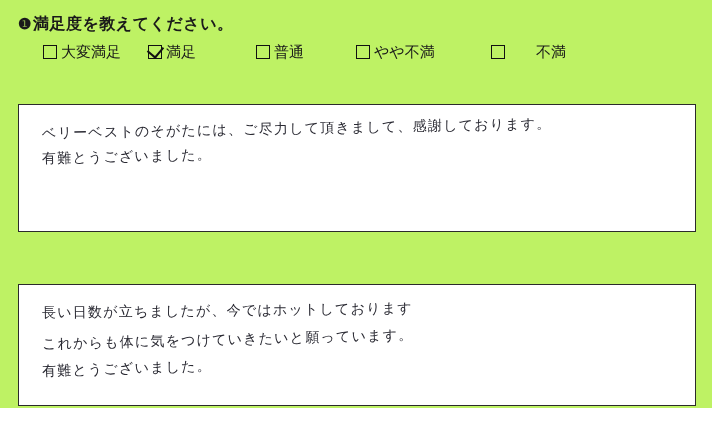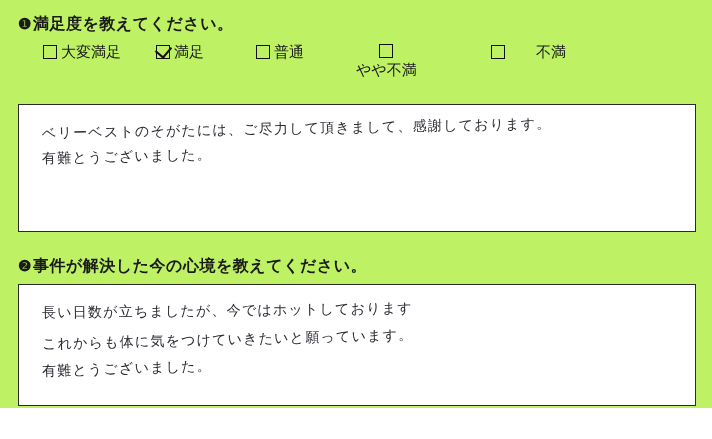--- a/index.html
+++ b/index.html
@@ -144,45 +144,42 @@
 
   <div class="q1-head">
     <span class="num-badge">❶</span><span>満足度を教えてください。</span>
   </div>
 
   <div class="choice-row">
     <div class="choice" style="left:16px;margin-left:11px;">
       <span class="cb"></span>
       <span class="choice-label">大変満足</span>
     </div>
-    <div class="choice" style="left:140px;">
+    <div class="choice" style="left:132px;">
       <span class="cb checked"></span>
       <span class="choice-label">満足</span>
     </div>
     <div class="choice" style="left:240px;align-items:flex-end;">
       <span class="cb"></span>
       <span class="choice-label">普通</span>
     </div>
-    <div class="choice" style="left:340px;flex-direction:column;">
+    <div class="choice" style="left:340px;">
       <span class="cb"></span>
       <span class="choice-label">やや不満</span>
     </div>
     <div class="choice" style="left:475px;gap:31px;">
       <span class="cb"></span>
       <span class="choice-label">不満</span>
     </div>
   </div>
 
 
   <div class="answer-box" id="box1"></div>
   <div class="hw s1" id="hw1-0">ベリーベストのそがたには、ご尽力して頂きまして、感謝しております。</div>
   <div class="hw s2" id="hw1-1">有難とうございました。</div>
 
-  <div class="q2-head">
-    <span class="num-badge">❷</span><span>事件が解決した今の心境を教えてください。</span>
-  </div>
 
   <div class="answer-box" id="box2"></div>
   <div class="hw s3" id="hw2-0">長い日数が立ちましたが、今ではホットしております</div>
   <div class="hw s2" id="hw2-1">これからも体に気をつけていきたいと願っています。</div>
   <div class="hw s4" id="hw2-2">有難とうございました。</div>
 
 </div>
 
 </body></html>

